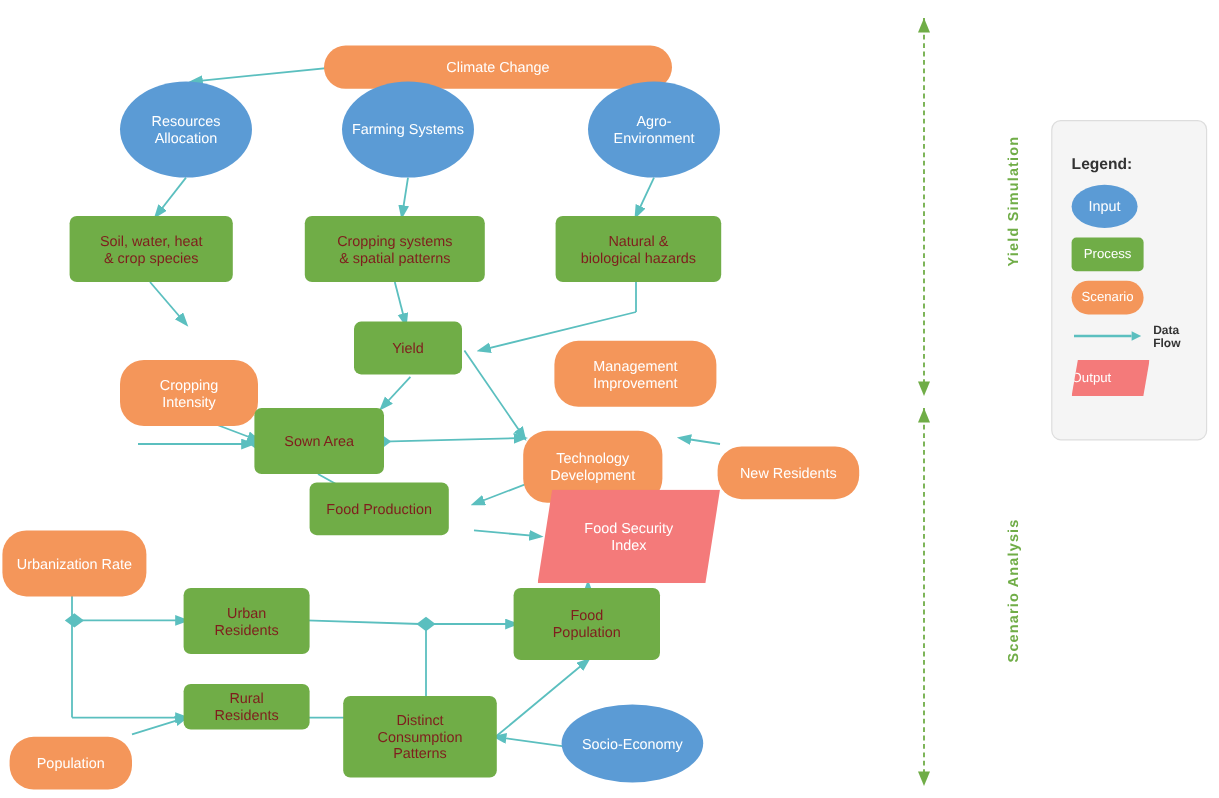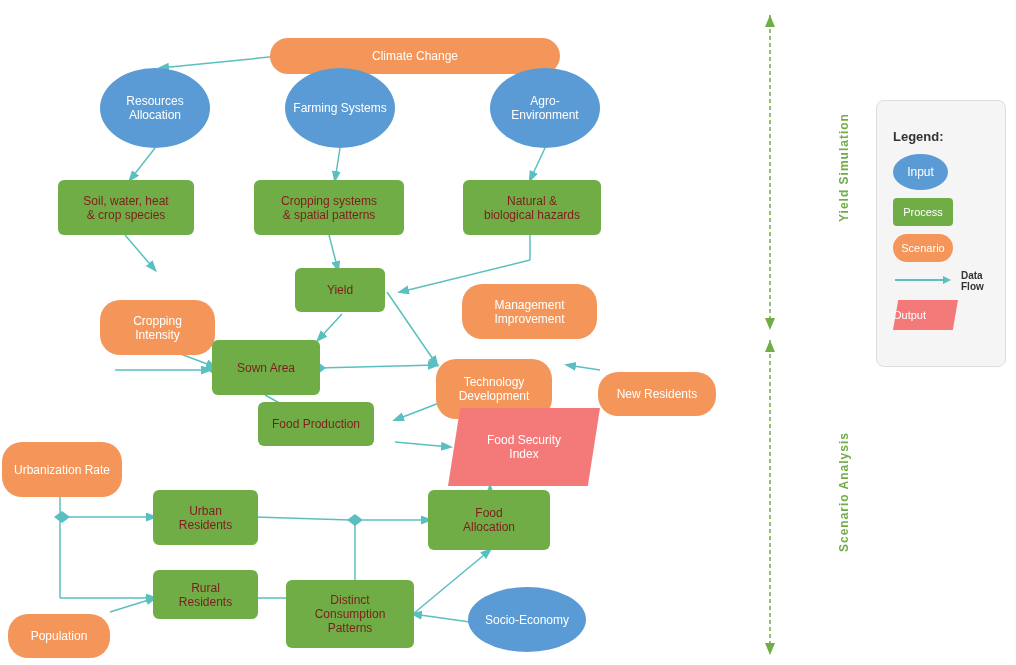--- a/index.html
+++ b/index.html
@@ -283,28 +283,28 @@
   <div class="node node-pink" style="left:448px; top:408px; width:152px; height:78px;">
     <span style="white-space:pre-line;">Food Security
 Index</span>
   </div>
 
   <div class="node node-green" style="left:153px; top:490px; width:105px; height:55px;">
     <span style="white-space:pre-line;">Urban
 Residents</span>
   </div>
 
-  <div class="node node-green" style="left:153px; top:570px; width:105px; height:49px;">
+  <div class="node node-green" style="left:153px; top:570px; width:105px; height:38px;">
     <span style="white-space:pre-line;">Rural
 Residents</span>
   </div>
 
   <div class="node node-green" style="left:428px; top:490px; width:122px; height:60px;">
     <span style="white-space:pre-line;">Food
-Allocation</span>
+Population</span>
   </div>
 
   <div class="node node-orange" style="left:8px; top:590px; width:102px; height:44px;">
     <span>Population</span>
   </div>
 
   <div class="node node-green" style="left:286px; top:580px; width:128px; height:68px;">
     <span style="white-space:pre-line;">Distinct
 Consumption
 Patterns</span>

